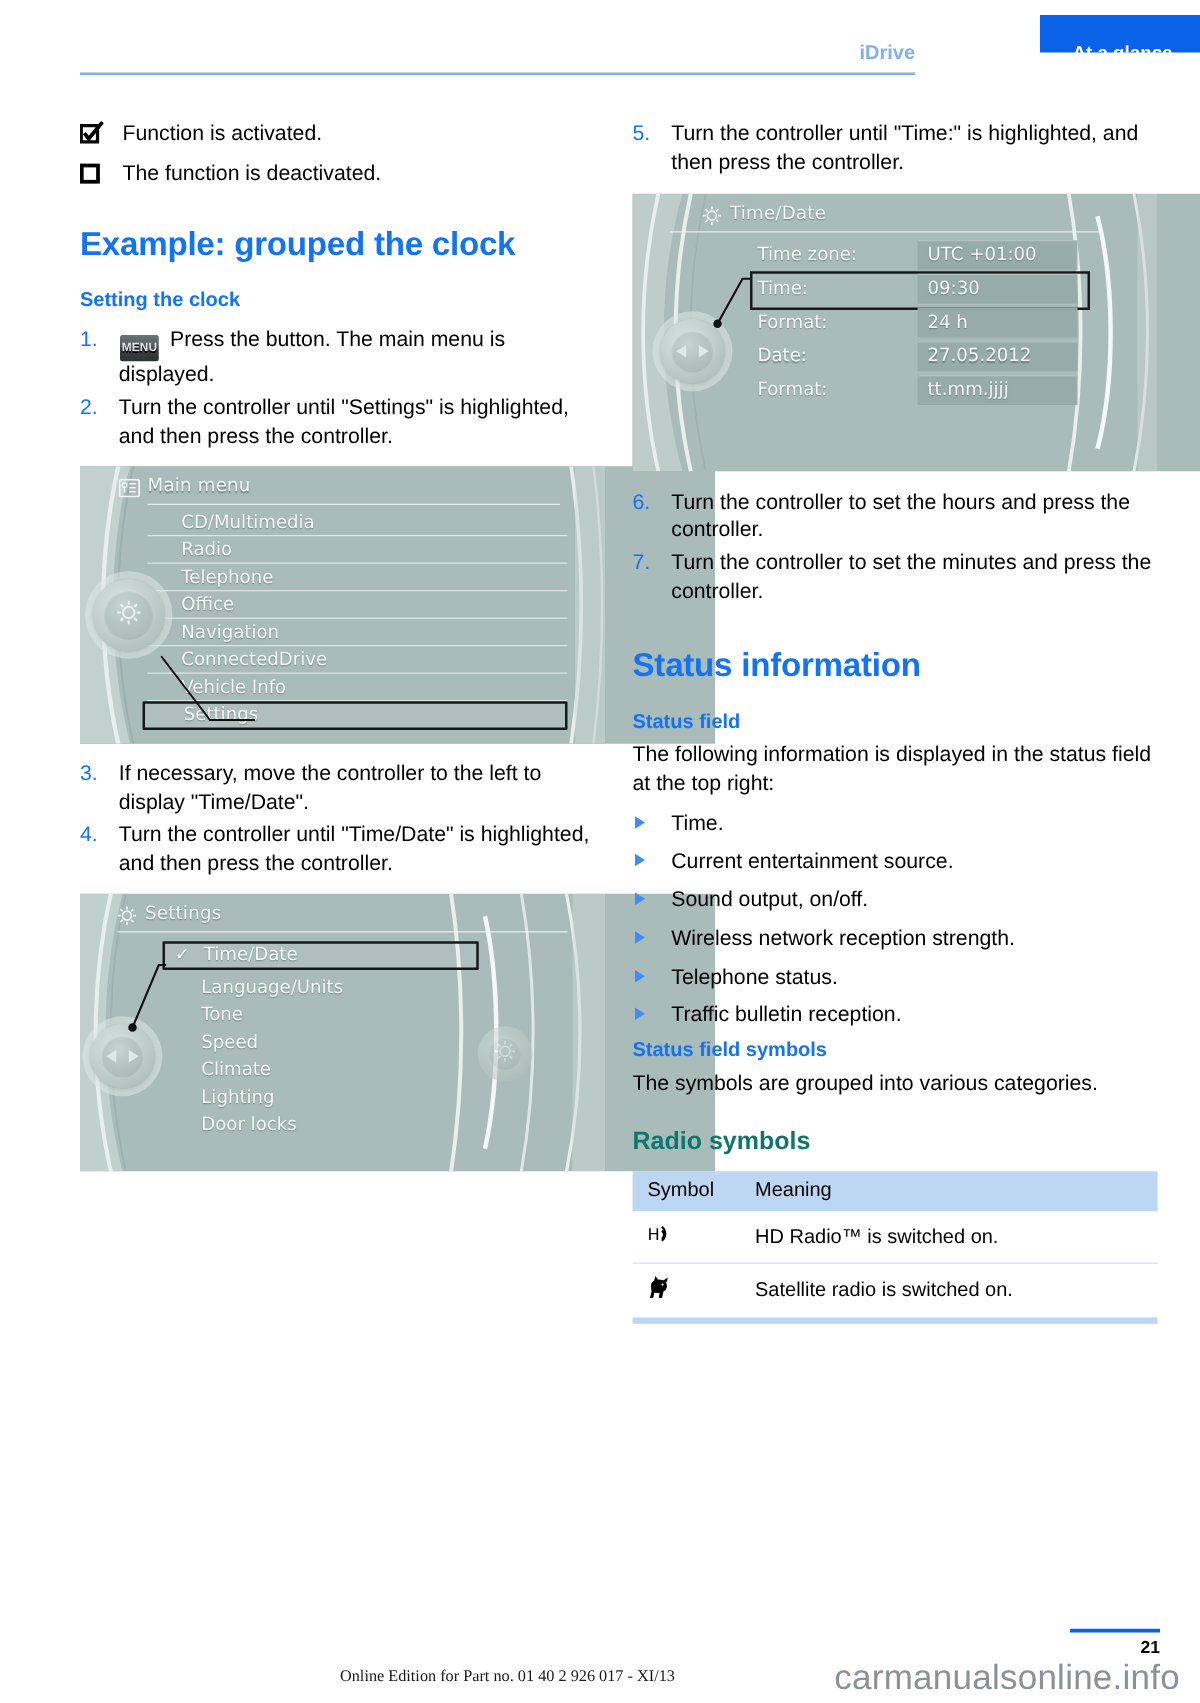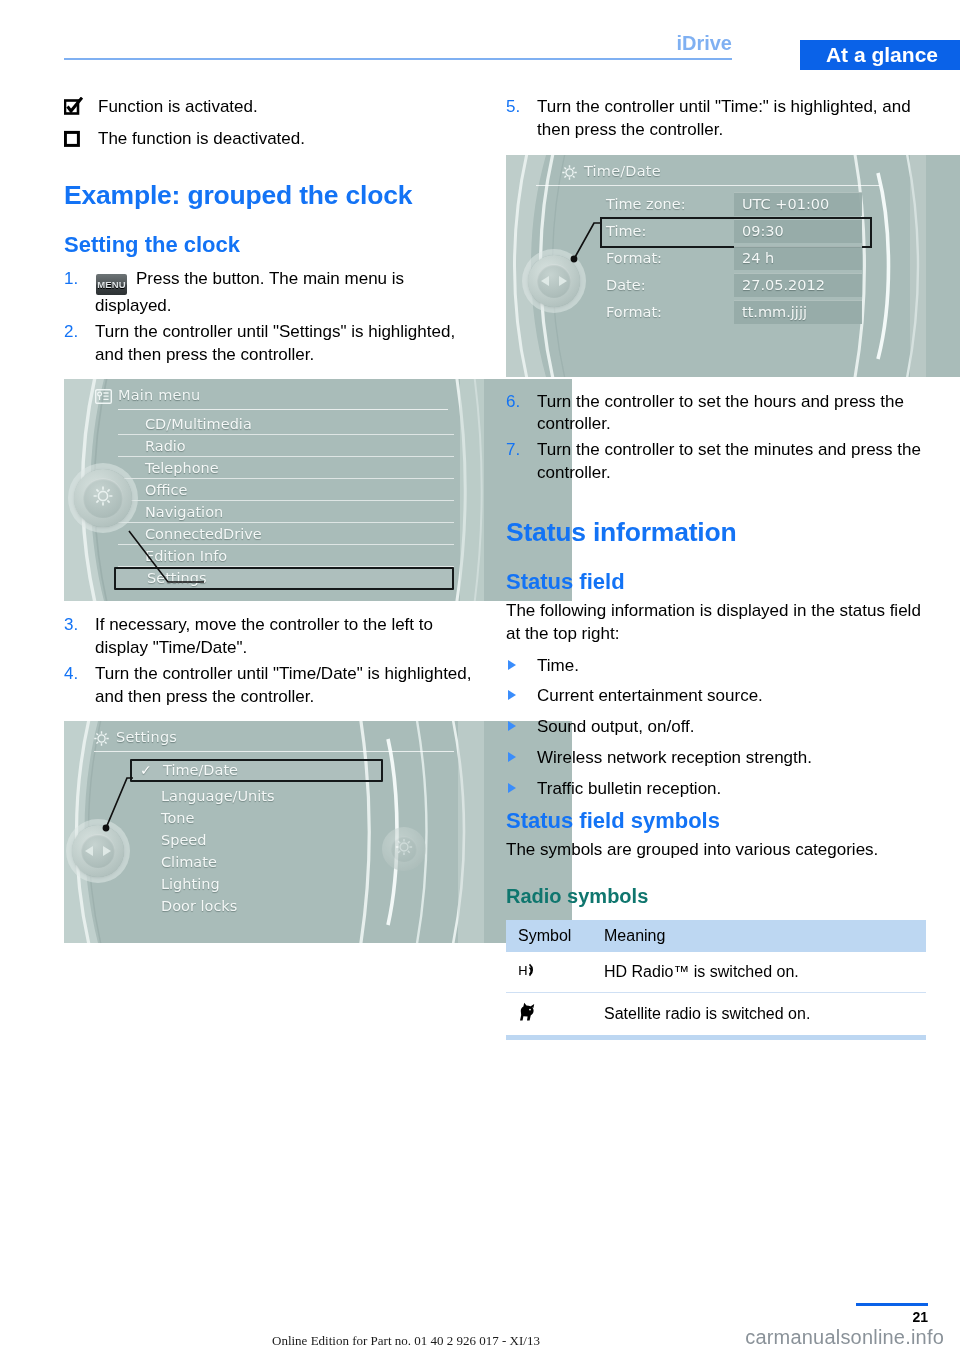--- a/index.html
+++ b/index.html
@@ -7,29 +7,29 @@
     width: 960px; height: 1362px;
     background: #ffffff;
     font-family: "Liberation Sans", sans-serif;
     -webkit-font-smoothing: antialiased;
   }
   .page { position: relative; width: 960px; height: 1362px; overflow: hidden; }
 
   
   .header { position: absolute; top: 0; left: 0; width: 960px; height: 58px; }
   .hdr-tab {
-    position: absolute; right: 0; top: 40px; height: 30px;
+    position: absolute; right: 0; top: 12px; height: 30px;
     background: #0a62e8; color: #ffffff;
-    font-size: 21px; font-weight: bold;
-    padding: 0 22px 0 26px; line-height: 30px;
+    font-size: 15px; font-weight: bold;
+    padding: 16px 22px 0 26px; line-height: 30px;
     white-space: nowrap;
   }
   .hdr-section {
     position: absolute; right: 228px; top: 28px; height: 30px;
-    color: #7fb0f2; font-size: 20px; font-weight: bold;
+    color: #7fb0f2; font-size: 16px; font-weight: bold;
     line-height: 30px; white-space: nowrap;
   }
   .hdr-rule {
     position: absolute; left: 64px; top: 58px; width: 668px; height: 2px;
     background: #7fb0f2;
   }
 
   
   .col { position: absolute; top: 96px; width: 420px; }
   .col-left  { left: 64px; }
@@ -42,21 +42,21 @@
     margin-bottom: 9px;
   }
   .legend-ico { width: 34px; flex: 0 0 34px; padding-top: 1px; }
   .legend-ico svg { display: block; }
 
   h1.sect {
     color: #1373f5; font-size: 26.5px; font-weight: bold;
     letter-spacing: -0.2px; line-height: 1.1;
   }
   h2.sub {
-    color: #1373f5; font-size: 22px; font-weight: bold;
+    color: #1373f5; font-size: 16px; font-weight: bold;
     line-height: 1.15;
   }
   h3.minor {
     color: #0f766e; font-size: 20px; font-weight: bold;
     line-height: 1.15;
   }
   p.body {
     font-size: 17px; color: #000; line-height: 1.34;
   }
 
@@ -192,21 +192,21 @@
     font-size: 14px; font-weight: bold; color: #000;
   }
   .edition {
     position: absolute; left: 272px; top: 1333px;
     font-size: 13px; color: #1a1a1a;
     font-family: "Liberation Serif", serif;
     white-space: nowrap;
   }
   .watermark {
     position: absolute; right: 16px; top: 1326px;
-    font-size: 20px; color: #8a9299; letter-spacing: .2px;
+    font-size: 28px; color: #8a9299; letter-spacing: .2px;
     white-space: nowrap;
   }
 </style>
 </head>
 <body>
 
 <div class="page">
 
   <div class="header">
     <div class="hdr-section">iDrive</div>
@@ -280,21 +280,21 @@
       <div class="id-title">Main menu</div>
       <div class="id-hrule"></div>
 
       <div class="id-list">
         <div class="id-row"><span>CD/Multimedia</span></div>
         <div class="id-row"><span>Radio</span></div>
         <div class="id-row"><span>Telephone</span></div>
         <div class="id-row"><span>Office</span></div>
         <div class="id-row"><span>Navigation</span></div>
         <div class="id-row"><span>ConnectedDrive</span></div>
-        <div class="id-row"><span>Edition Info</span></div>
+        <div class="id-row"><span>Vehicle Info</span></div>
         <div class="id-row sel"><span>Settings</span></div>
       </div>
 
       <div class="knob" style="left:10px; top:90px; width:58px; height:58px;">
         <div class="inner"></div>
         <span style="position:absolute; left:50%; top:50%; transform:translate(-50%,-50%);">
           <svg width="22" height="22" viewBox="0 0 22 22">
             <path d="M11 6.4a4.6 4.6 0 100 9.2 4.6 4.6 0 000-9.2z" fill="none" stroke="#e9f1ef" stroke-width="1.6"></path>
             <g stroke="#e9f1ef" stroke-width="1.7">
               <path d="M11 1.6v3.1M11 17.3v3.1M1.6 11h3.1M17.3 11h3.1M4.4 4.4l2.2 2.2M15.4 15.4l2.2 2.2M17.6 4.4l-2.2 2.2M6.6 15.4l-2.2 2.2"></path>
@@ -466,20 +466,21 @@
 
     <h1 class="sect" style="margin-top:33px;">Status information</h1>
     <h2 class="sub" style="margin-top:22px;">Status field</h2>
     <p class="body" style="margin-top:6px;">The following information is displayed in the status field at the top right:</p>
 
     <ul class="bullets" style="margin-top:9px;">
       <li><span class="tri"></span><span>Time.</span></li>
       <li><span class="tri"></span><span>Current entertainment source.</span></li>
       <li><span class="tri"></span><span>Sound output, on/off.</span></li>
       <li><span class="tri"></span><span>Wireless network reception strength.</span></li>
+      <li><span class="tri"></span><span>Telephone status.</span></li>
       <li><span class="tri"></span><span>Traffic bulletin reception.</span></li>
     </ul>
 
     <h2 class="sub" style="margin-top:4px;">Status field symbols</h2>
     <p class="body" style="margin-top:5px;">The symbols are grouped into various categories.</p>
 
     <h3 class="minor" style="margin-top:24px;">Radio symbols</h3>
 
     <table class="symtab" style="margin-top:12px;">
       <thead>

